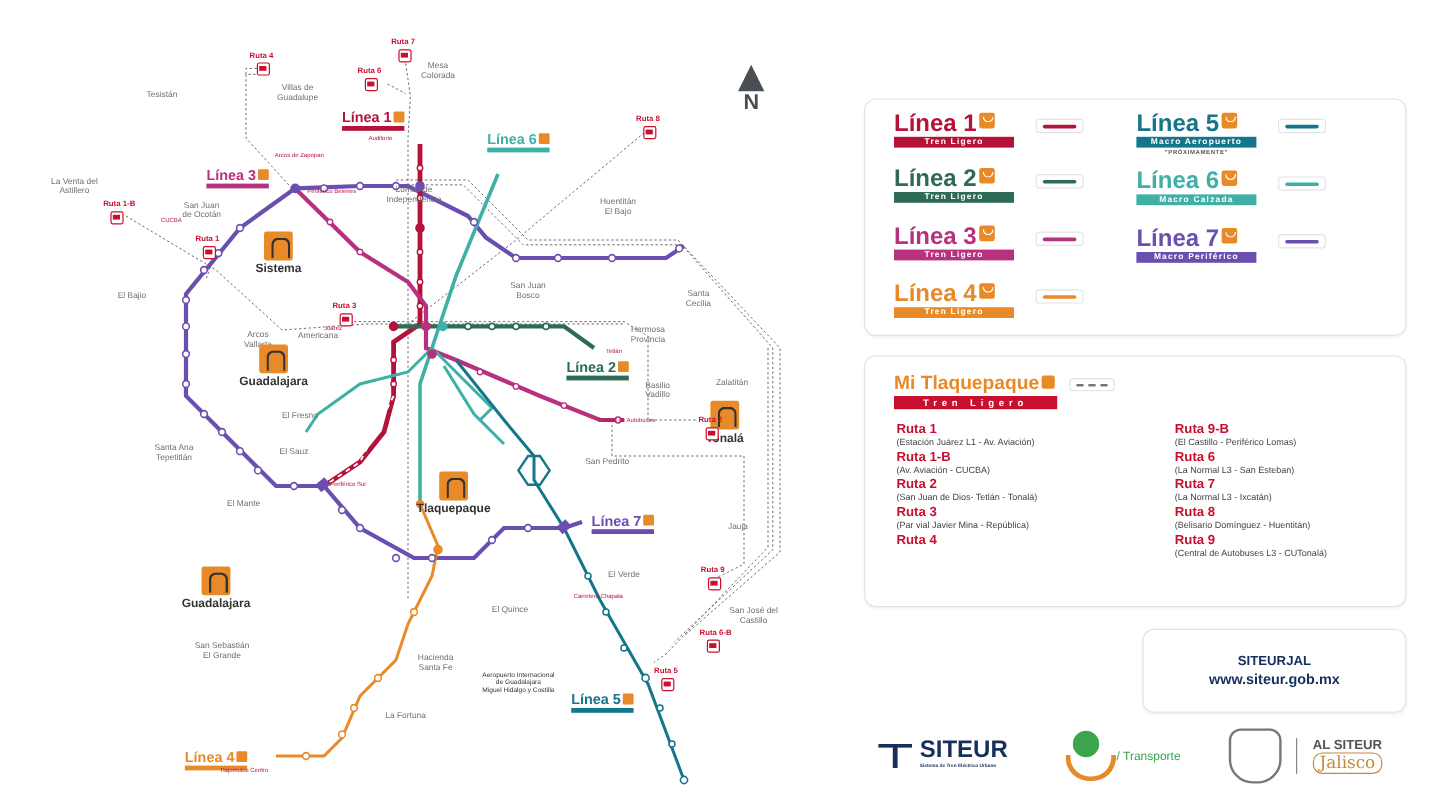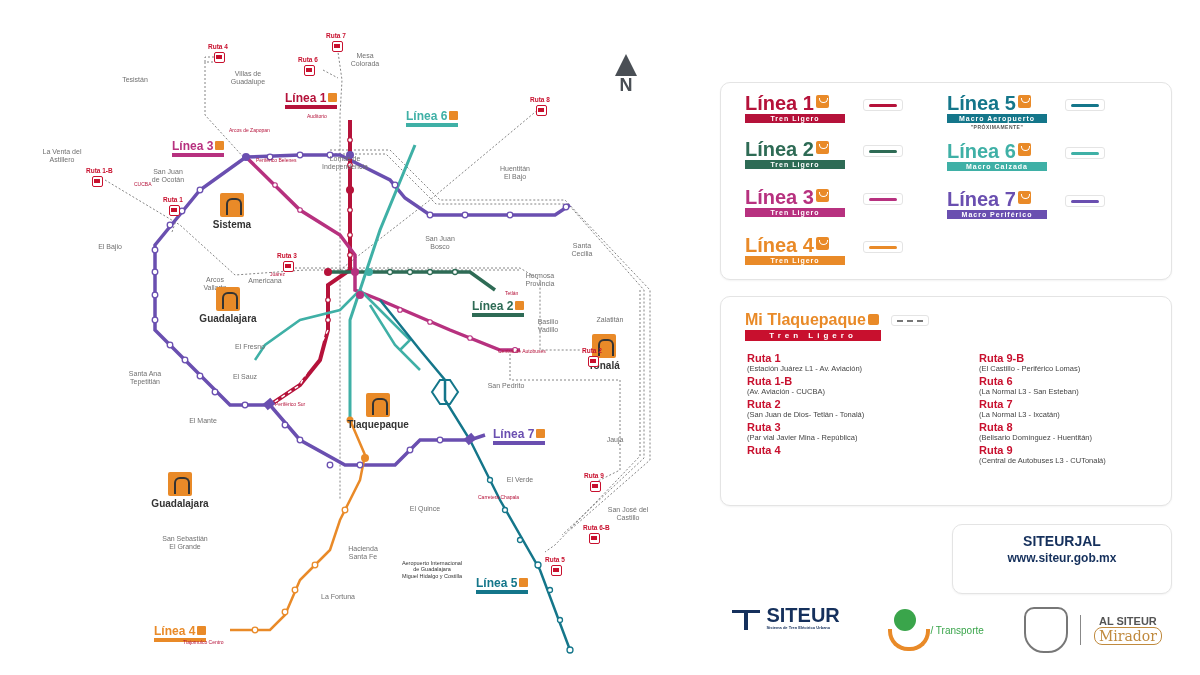--- a/index.html
+++ b/index.html
@@ -46,25 +46,25 @@
   .routes-col { position: absolute; }
   .route { margin-bottom: 2px; }
   .route .rt { font-weight: 900; color: #c8102e; font-size: 11px; line-height: 12px; }
   .route .rd { font-size: 7.5px; color: #444; line-height: 9px; }
 
   .social-card { left: 2px; top: 524px; width: 215px; height: 70px; text-align: center; }
   .social-card .handle { font-weight: bold; font-size: 8px; color: #15305c; margin-top: 14px; }
   .socials { display: flex; justify-content: center; gap: 6px; margin-top: 6px; }
   .soc { width: 22px; height: 22px; border-radius: 50%; background: #15305c; color: #fff; font-size: 12px; font-weight: bold; line-height: 22px; text-align: center; }
   .web-card { left: 234px; top: 524px; width: 220px; height: 70px; text-align: center; }
-  .web-card .t1 { font-weight: 900; color: #15305c; font-size: 14px; margin-top: 8px; }
+  .web-card .t1 { font-weight: 900; color: #15305c; font-size: 11px; margin-top: 20px; }
   .web-card .t2 { font-weight: bold; color: #15305c; font-size: 12px; margin-top: 2px; }
 
   .logos { position: absolute; left: 0; top: 605px; width: 460px; height: 55px; }
-  .logo-siteur { position: absolute; left: 14px; top: 0; }
+  .logo-siteur { position: absolute; left: 14px; top: 10px; }
   .logo-siteur .mark { display: inline-block; width: 30px; height: 24px; position: relative; vertical-align: middle; }
   .logo-siteur .mark::before { content: ""; position: absolute; left: 0; top: 4px; width: 28px; height: 3px; background: #15305c; }
   .logo-siteur .mark::after { content: ""; position: absolute; left: 12px; top: 4px; width: 4px; height: 20px; background: #15305c; }
   .logo-siteur .txt { display: inline-block; vertical-align: middle; }
   .logo-siteur .big { font-weight: 900; font-size: 20px; color: #15305c; line-height: 20px; }
   .logo-siteur .small { font-size: 4px; color: #15305c; font-weight: bold; }
   .logo-tr { position: absolute; left: 168px; top: 4px; }
   .logo-tr .tree { display: inline-block; width: 40px; height: 42px; position: relative; vertical-align: middle; }
   .logo-tr .tree::before { content: ""; position: absolute; left: 8px; top: 0; width: 22px; height: 22px; border-radius: 50%; background: #3aa54b; }
   .logo-tr .tree::after { content: ""; position: absolute; left: 2px; top: 20px; width: 34px; height: 18px; border: 4px solid #e98a28; border-top: none; border-radius: 0 0 20px 20px; }
@@ -440,17 +440,17 @@
     </div>
     <div class="logo-tr">
       <span class="tree"></span>
       <span class="txt">/ Transporte</span>
     </div>
     <div class="logo-jal">
       <span class="shield"></span>
       <span class="sep"></span>
       <span class="txt">
         <div class="a">AL SITEUR</div>
-        <div class="b">Mirador</div>
+        <div class="b">Jalisco</div>
       </span>
     </div>
   </div>
 </div>
 
 </body></html>

